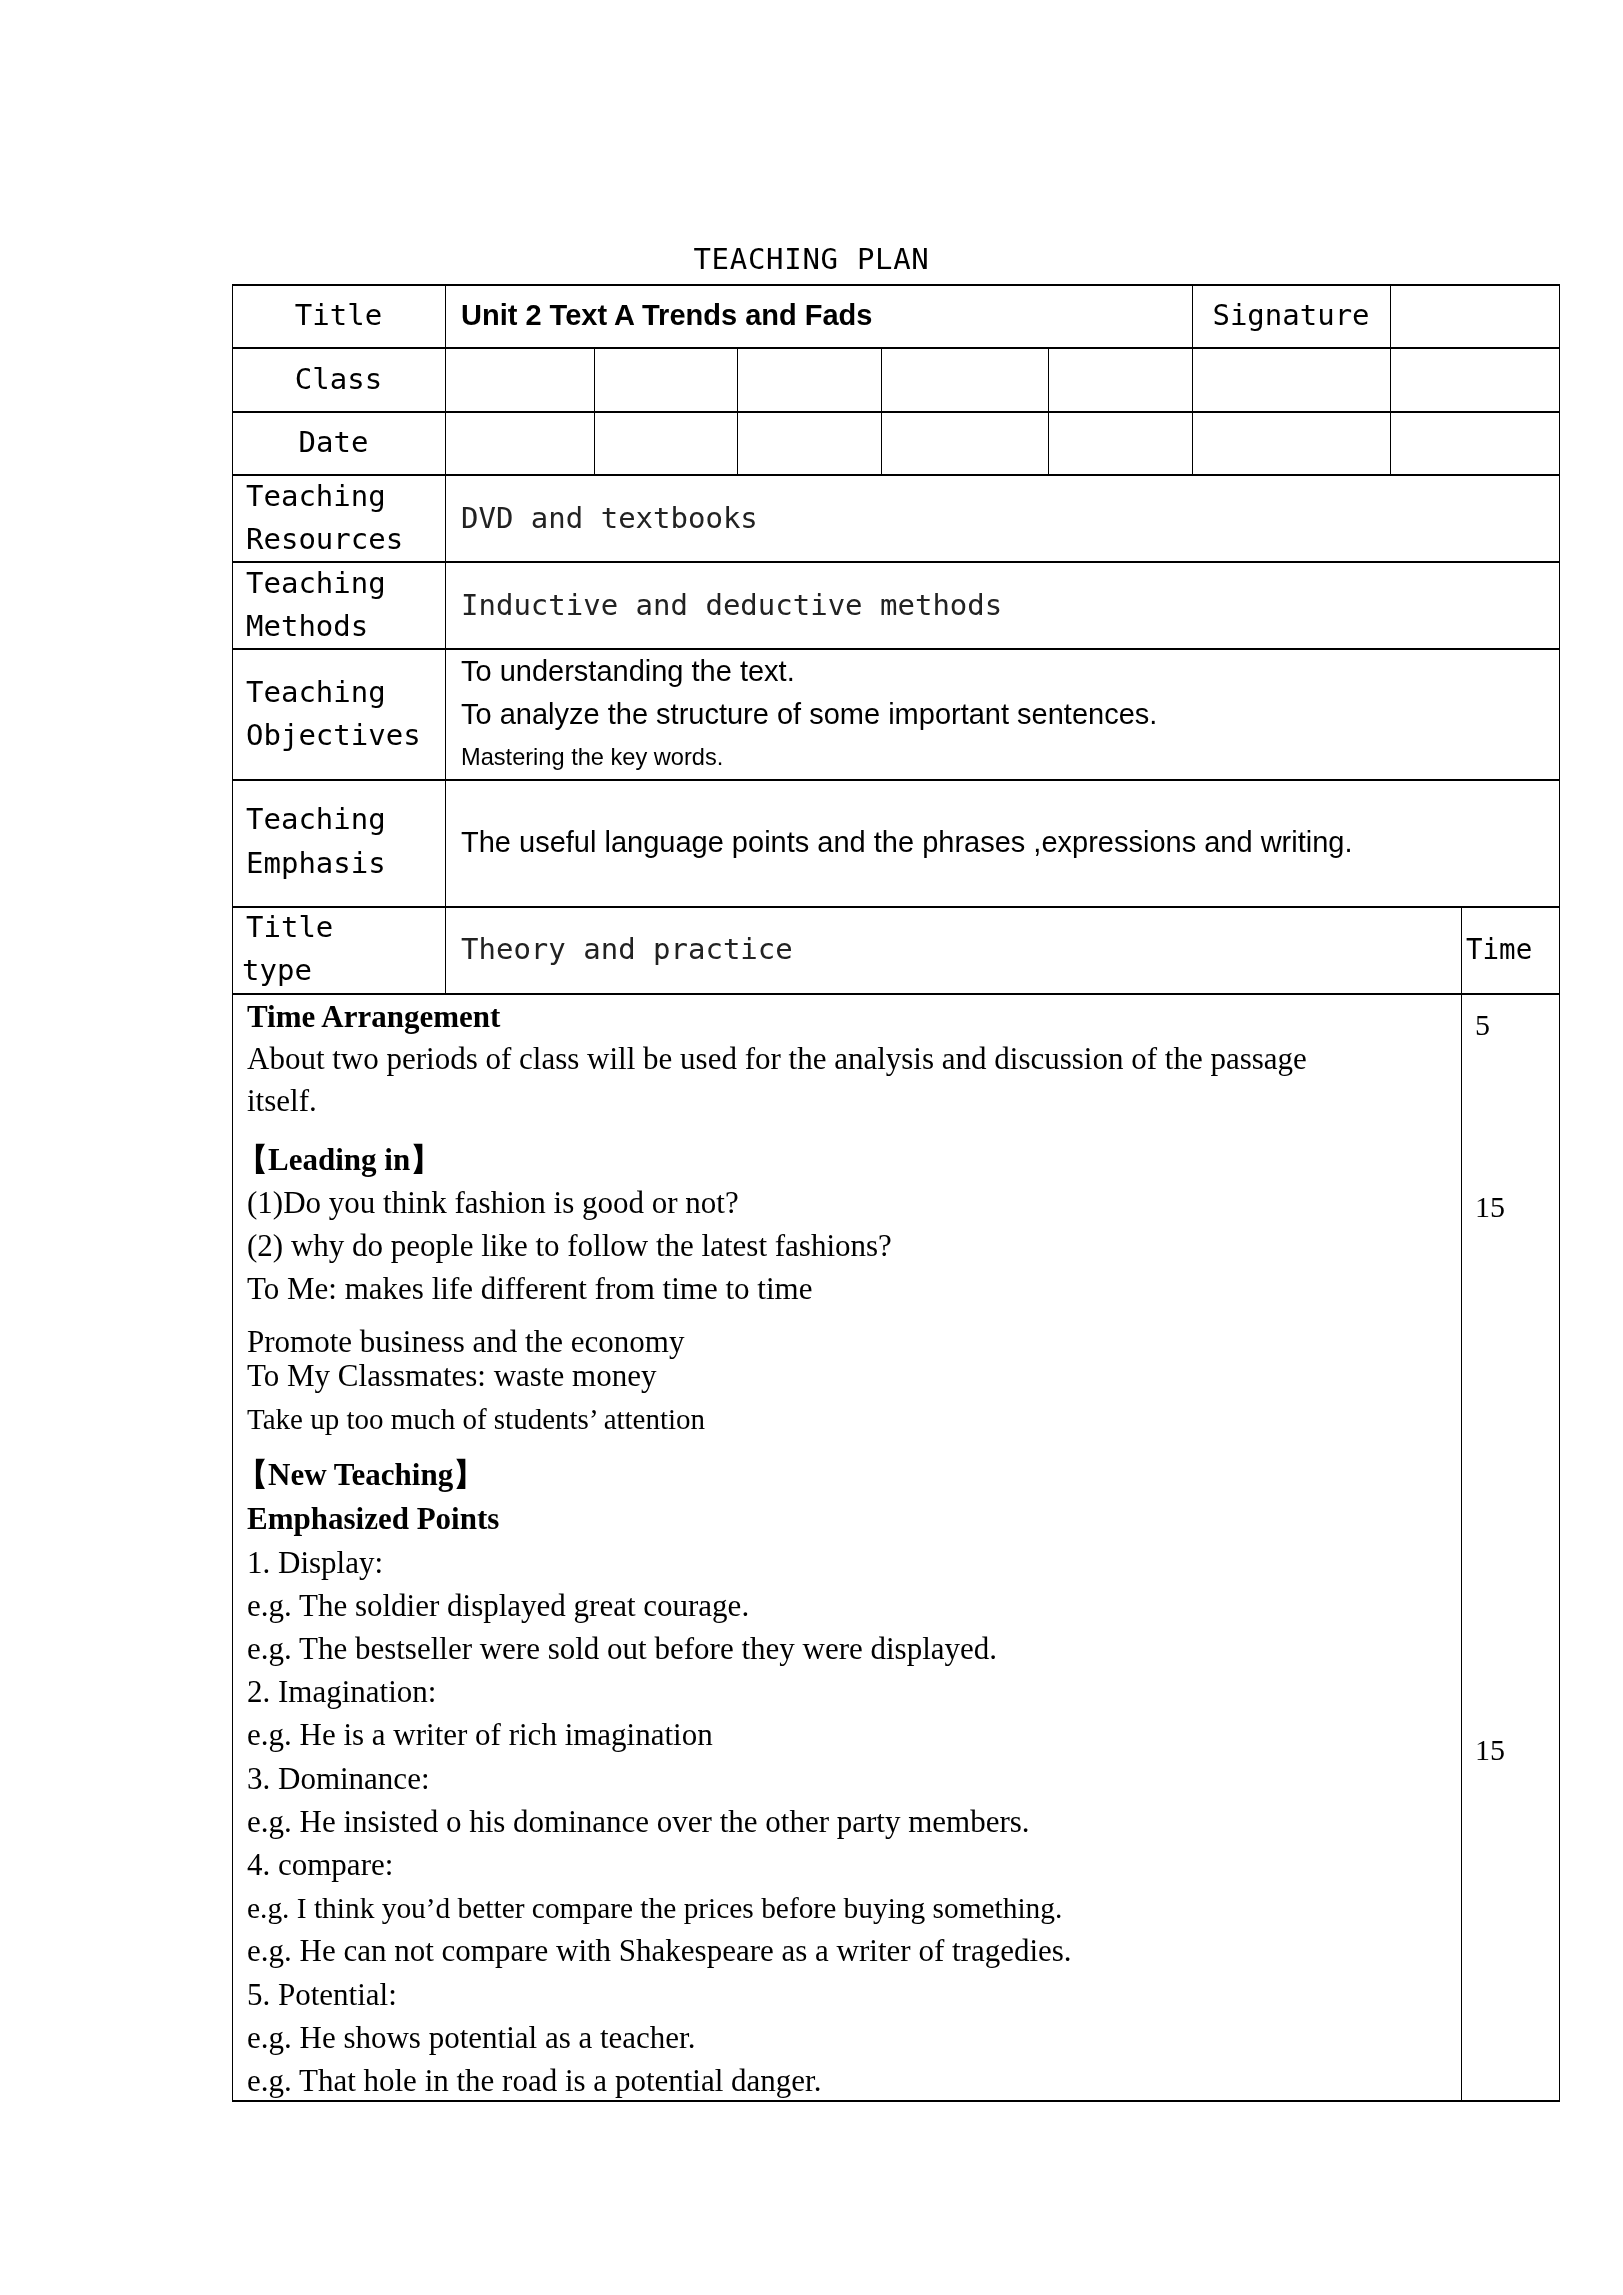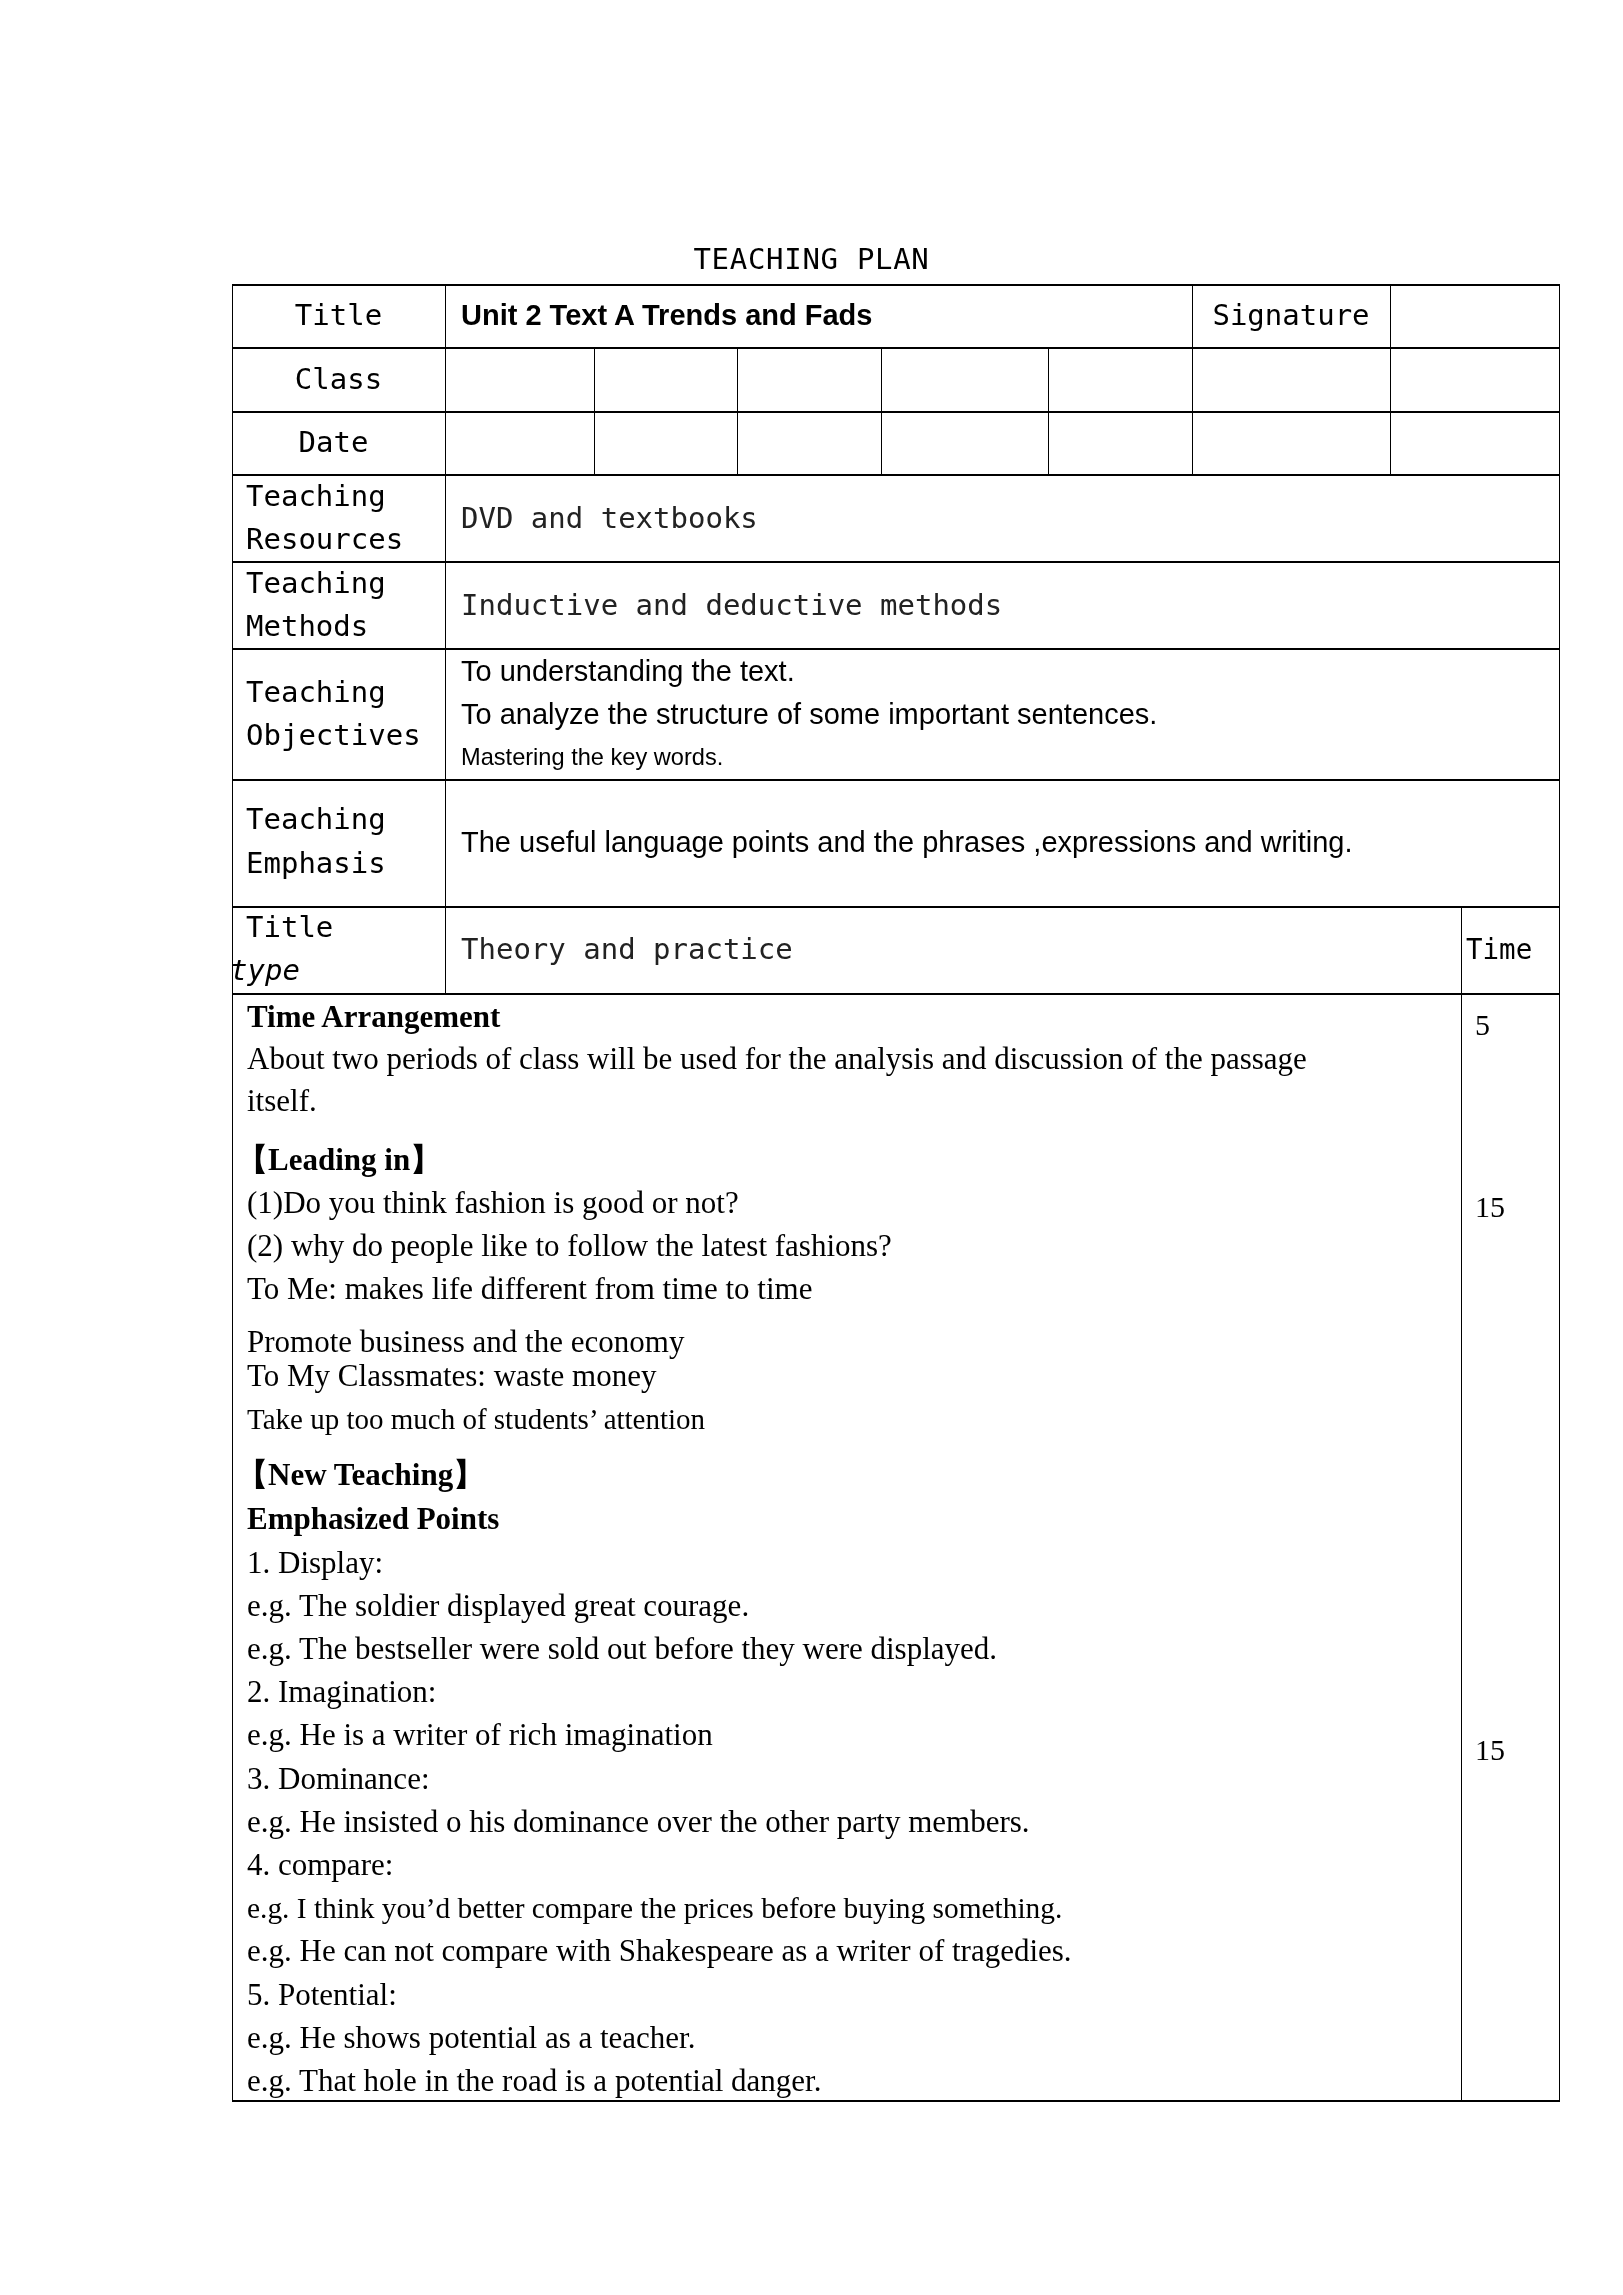--- a/index.html
+++ b/index.html
@@ -67,21 +67,21 @@
 <div class="cell-text mono" style="left:246px; top:714px;">Objectives</div>
 <div class="cell-text sans" style="left:461px; top:650px; font-size:29px;">To understanding the text.</div>
 <div class="cell-text sans" style="left:461px; top:693px; font-size:29px;">To analyze the structure of some important sentences.</div>
 <div class="cell-text sans" style="left:461px; top:736px; font-size:23.6px;">Mastering the key words.</div>
 
 <div class="cell-text mono" style="left:246px; top:798px;">Teaching</div>
 <div class="cell-text mono" style="left:246px; top:842px;">Emphasis</div>
 <div class="cell-text sans" style="left:461px; top:821px; font-size:29px;">The useful language points and the phrases ,expressions and writing.</div>
 
 <div class="cell-text mono" style="left:246px; top:906px;">Title</div>
-<div class="cell-text mono" style="left:230px; top:949px;font-style:italic;">type</div>
+<div class="cell-text mono" style="left:242px; top:949px;">type</div>
 <div class="cell-text mono" style="left:461px; top:928px; color:#222;">Theory and practice</div>
 <div class="cell-text mono" style="left:1466px; top:928px; font-size:27.5px;">Time</div>
 
 <div class="bodyline serif bold" style="top:996px;">Time Arrangement</div>
 <div class="bodyline serif" style="top:1038px;">About two periods of class will be used for the analysis and discussion of the passage</div>
 <div class="bodyline serif" style="top:1080px;">itself.</div>
 
 <div class="bodyline serif bold" style="top:1139px; left:237px;">【Leading in】</div>
 <div class="bodyline serif" style="top:1182px;">(1)Do you think fashion is good or not?</div>
 <div class="bodyline serif" style="top:1225px;">(2) why do people like to follow the latest fashions?</div>

